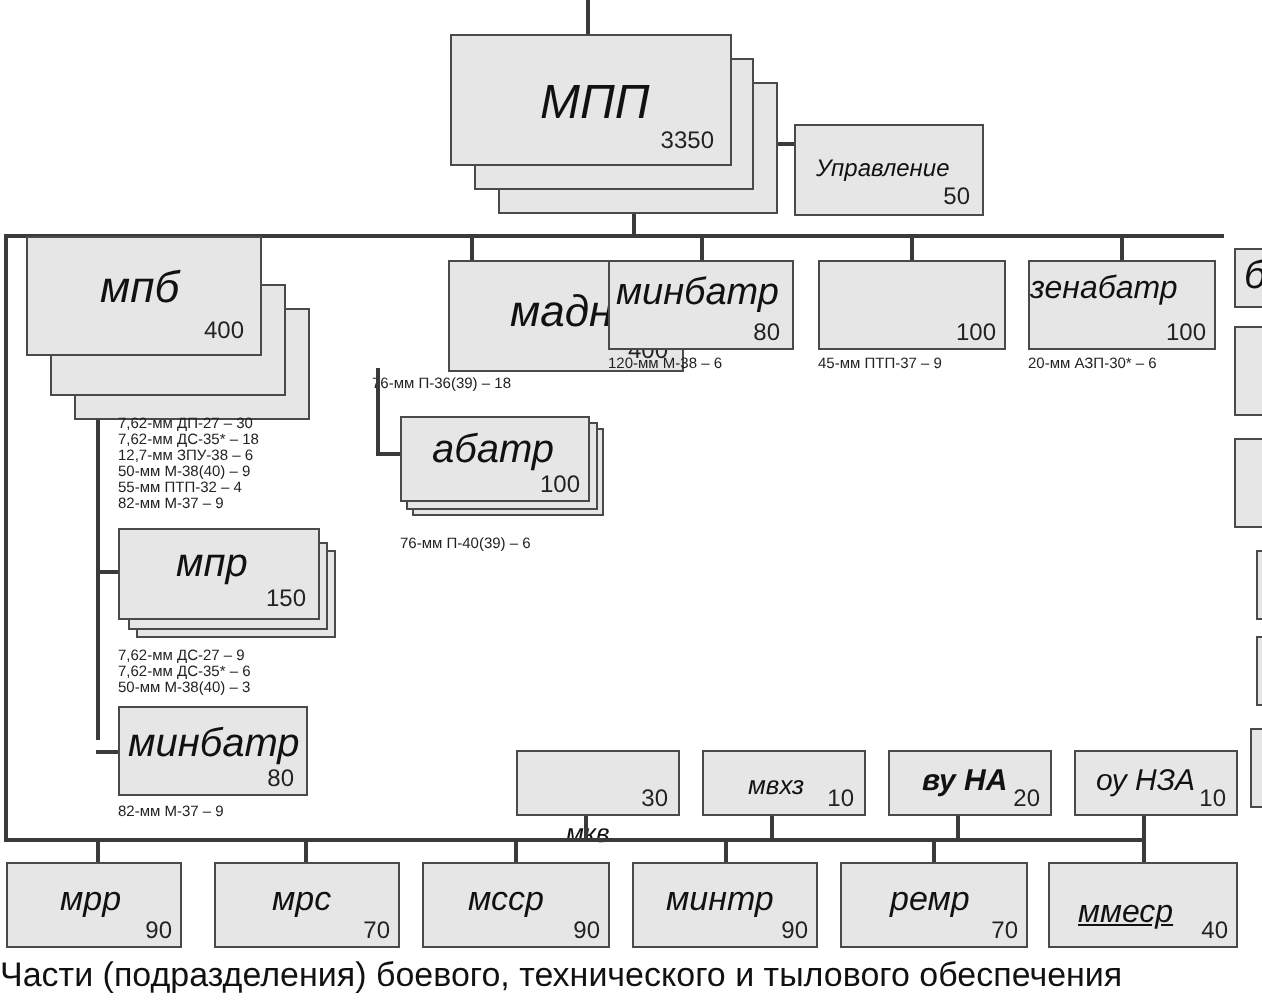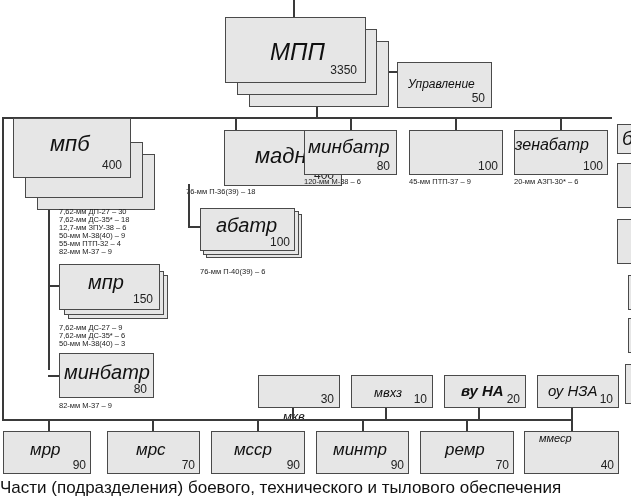--- a/index.html
+++ b/index.html
@@ -159,17 +159,17 @@
 </div>
 <div class="box" style="left:316px;top:431px;width:93px;height:43px;">
   <span class="name" style="left:16px;top:8px;font-size:17px;">минтр</span>
   <span class="num" style="right:4px;bottom:1px;">90</span>
 </div>
 <div class="box" style="left:420px;top:431px;width:94px;height:43px;">
   <span class="name" style="left:24px;top:8px;font-size:17px;">ремр</span>
   <span class="num" style="right:4px;bottom:1px;">70</span>
 </div>
 <div class="box" style="left:524px;top:431px;width:95px;height:43px;">
-  <span class="name" style="left:14px;top:0;font-size:11px;">ммеср</span>
+  <span class="name" style="left:14px;top:16px;font-size:16px;text-decoration:underline;">ммеср</span>
   <span class="num" style="right:4px;bottom:1px;">40</span>
 </div>
 
 <div class="caption">Части (подразделения) боевого, технического и тылового обеспечения</div>
 
 </body></html>

